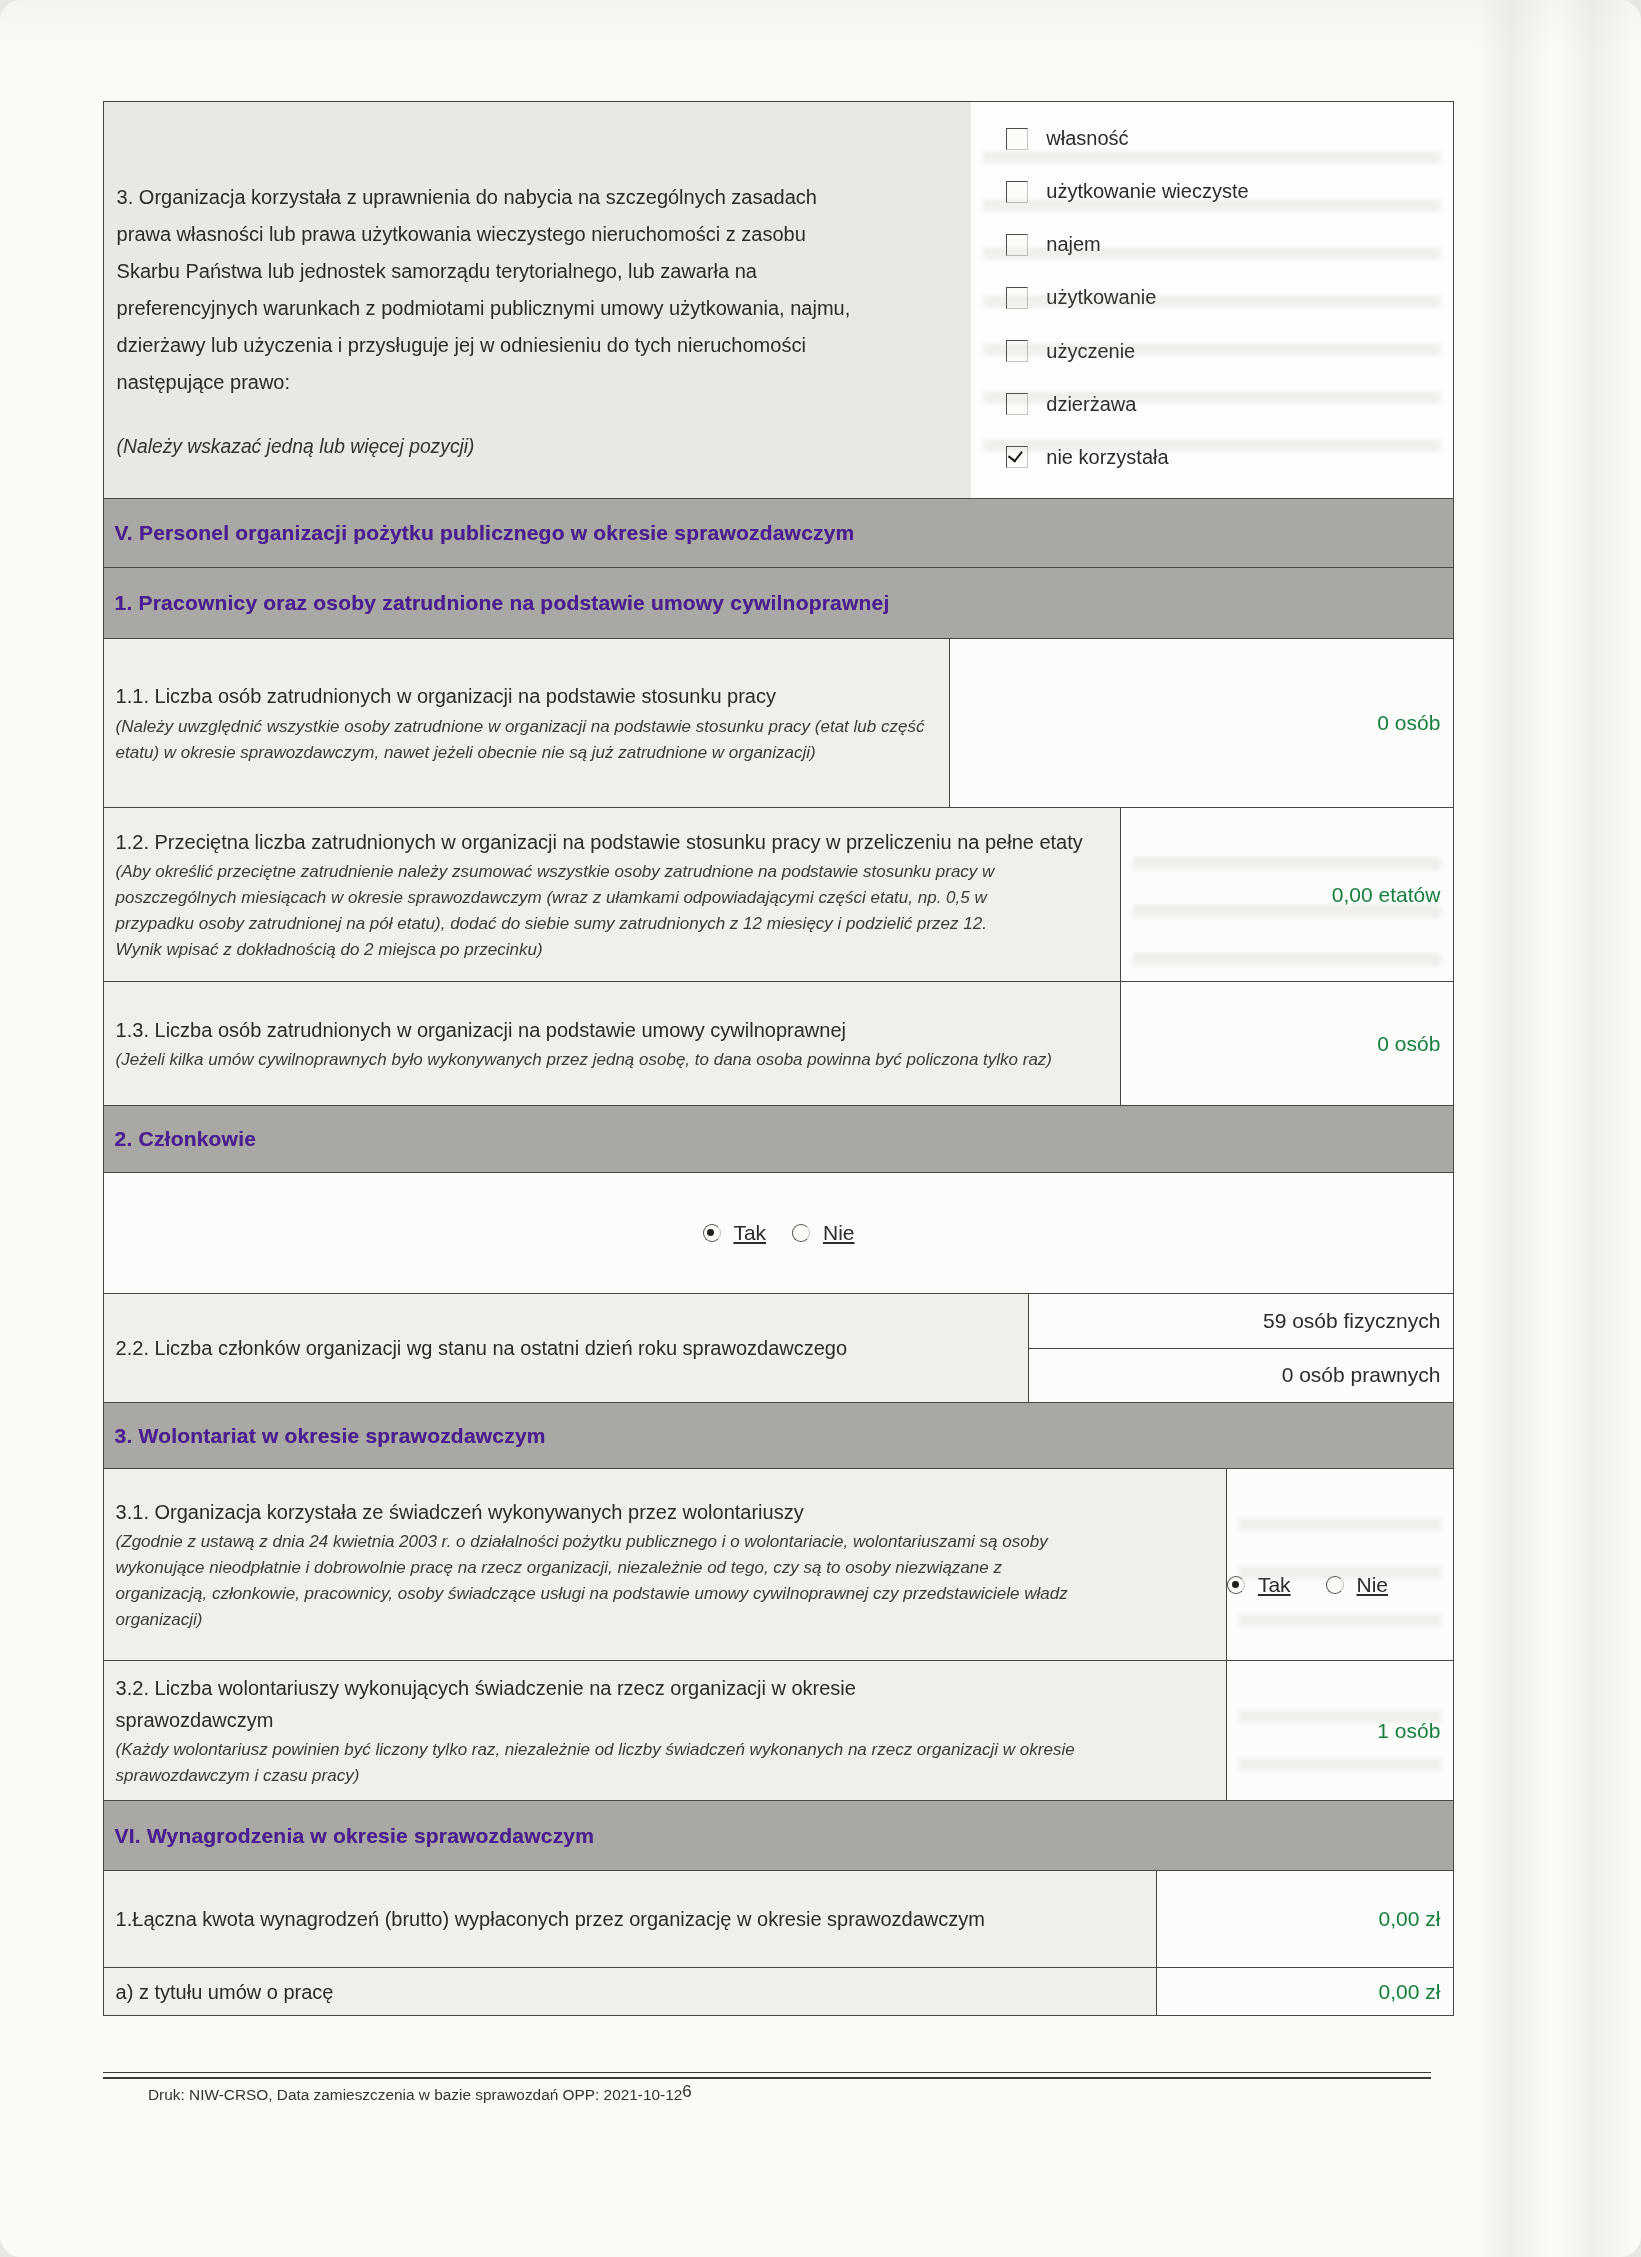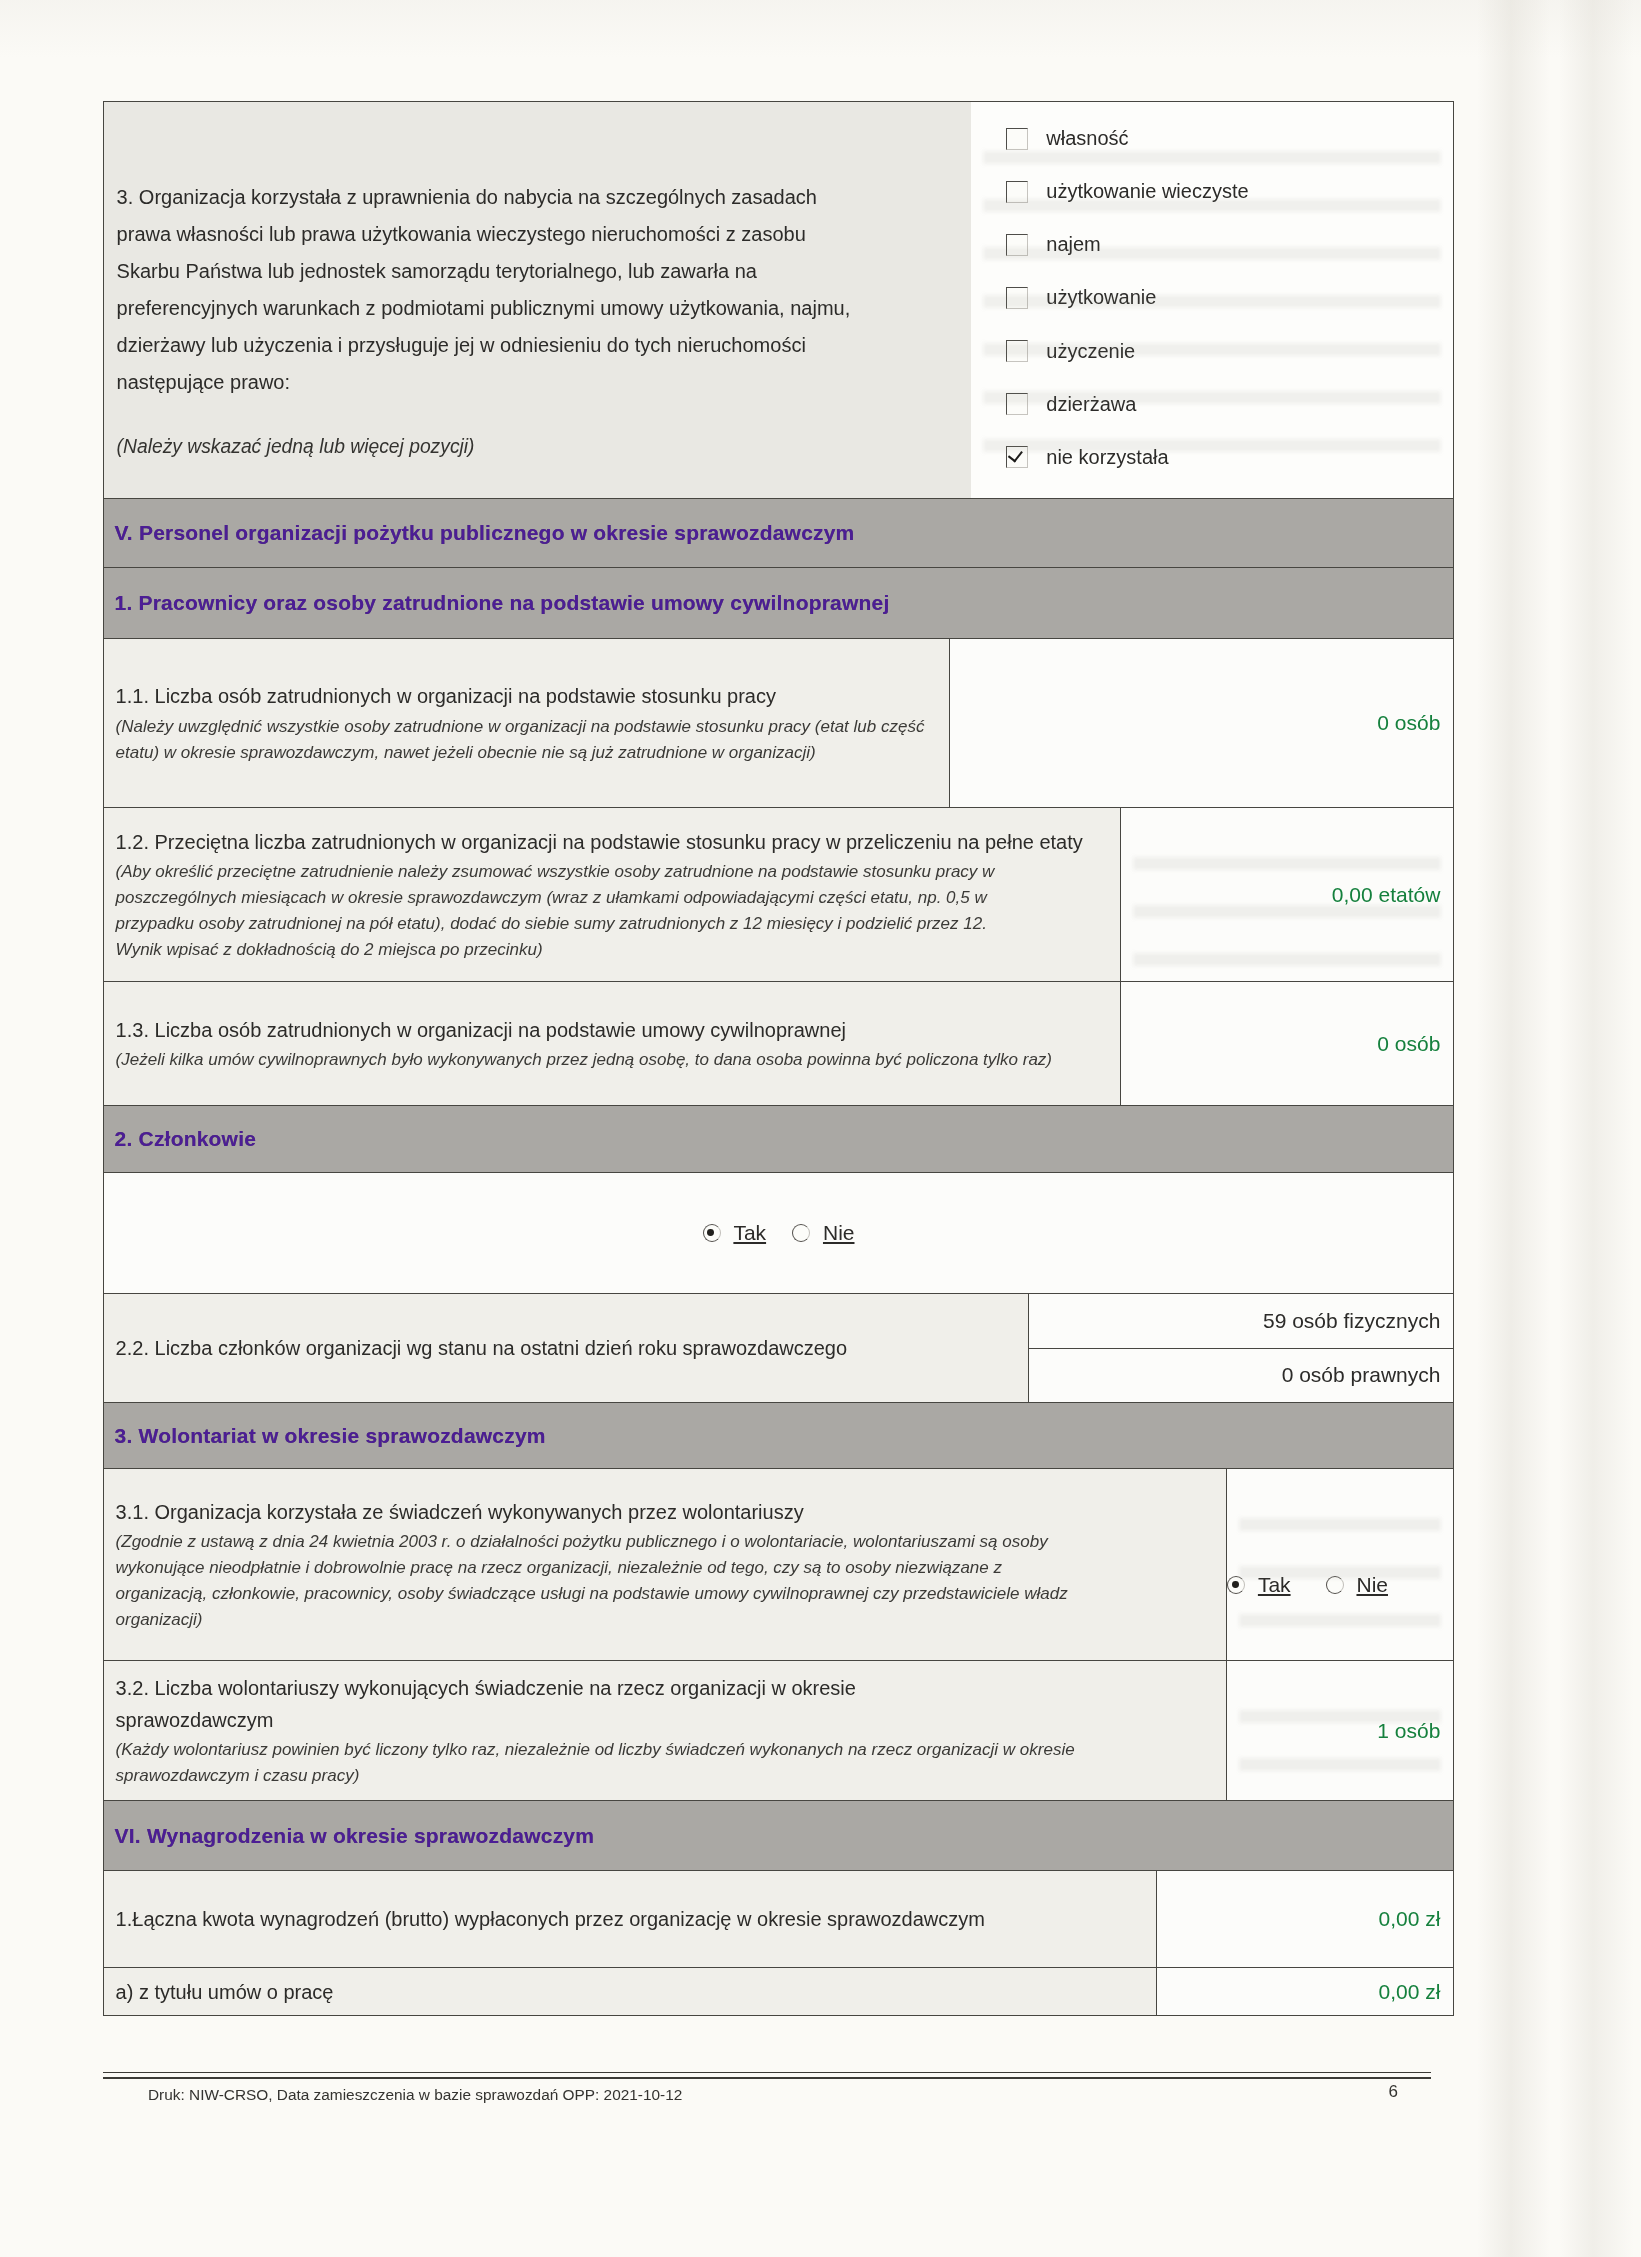--- a/index.html
+++ b/index.html
@@ -7,20 +7,21 @@
   html, body { background:#e9e7e2; }
   body { font-family: "Liberation Sans", "DejaVu Sans", sans-serif; color:#2c2b29; }
 
   .page {
     position: relative;
     width: 1641px;
     height: 2257px;
     margin: 0 auto;
     background: #fbfaf6;
     overflow: hidden;
+    border-radius: 21px;
   }
   
   .page::before {
     content:"";
     position:absolute; inset:0;
     pointer-events:none;
     background-image:
       linear-gradient(90deg, rgba(224,221,213,0) 1477px, rgba(224,221,213,.45) 1511px, rgba(224,221,213,0) 1550px),
       linear-gradient(90deg, rgba(224,221,213,0) 1559px, rgba(222,219,211,.38) 1593px, rgba(224,221,213,0) 1634px),
       linear-gradient(180deg, rgba(235,233,227,.35) 0px, rgba(235,233,227,0) 58px);
@@ -170,21 +171,21 @@
   }
 
   
   .footer-rule {
     position:absolute; left:103px; top:2072px; width:1328px; height:6.8px;
     border-top:1.9px solid #3b3a36;
     border-bottom:2.9px solid #3b3a36;
   }
   .page-footer {
     position:absolute; left:103px; top:2086px; width:1328px;
-    display:flex; justify-content:space-between; align-items:flex-start;
+    display:flex; align-items:flex-start;
     padding:0 33px 0 45px;
     font-size:15.4px; color:#343330;
   }
   .page-footer .pageno { font-size:17px; position:relative; top:-3.9px; }
 </style>
 </head>
 <body>
 
 <div class="page">
 

